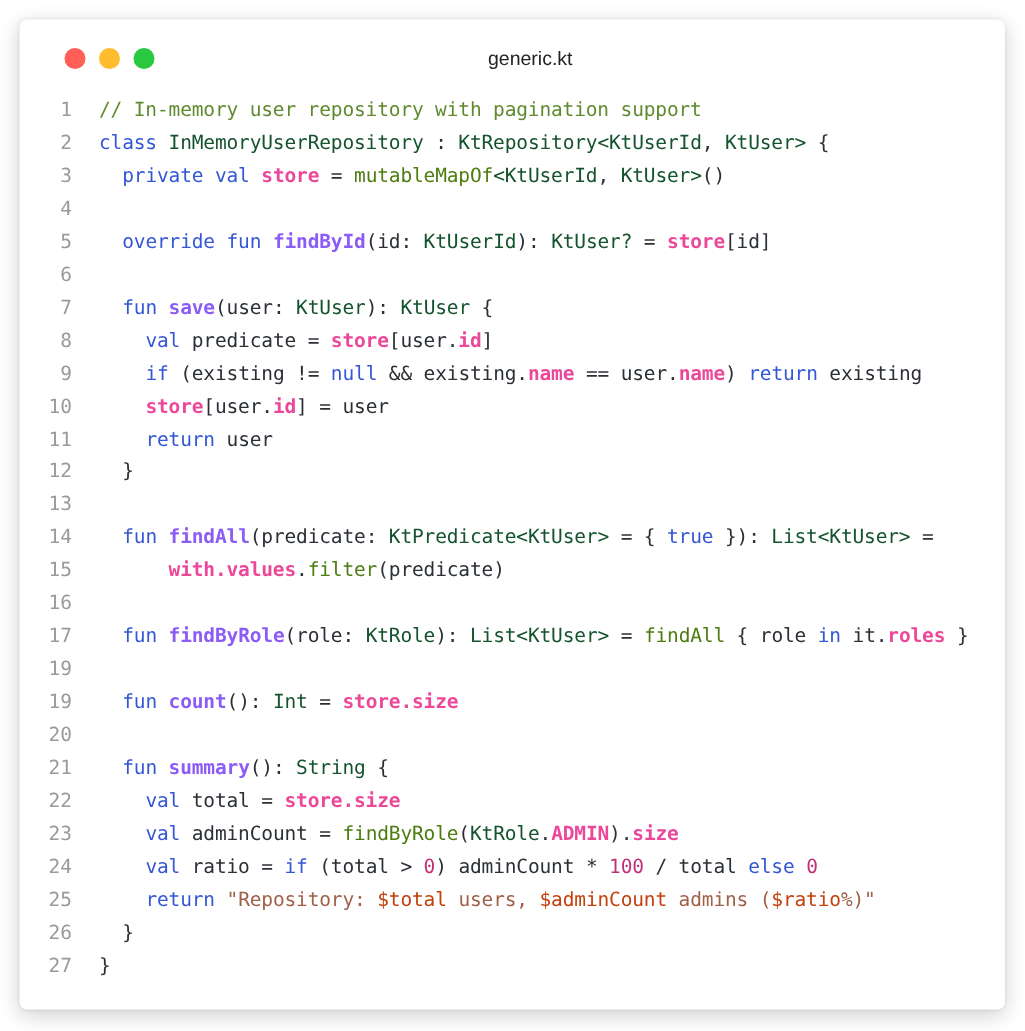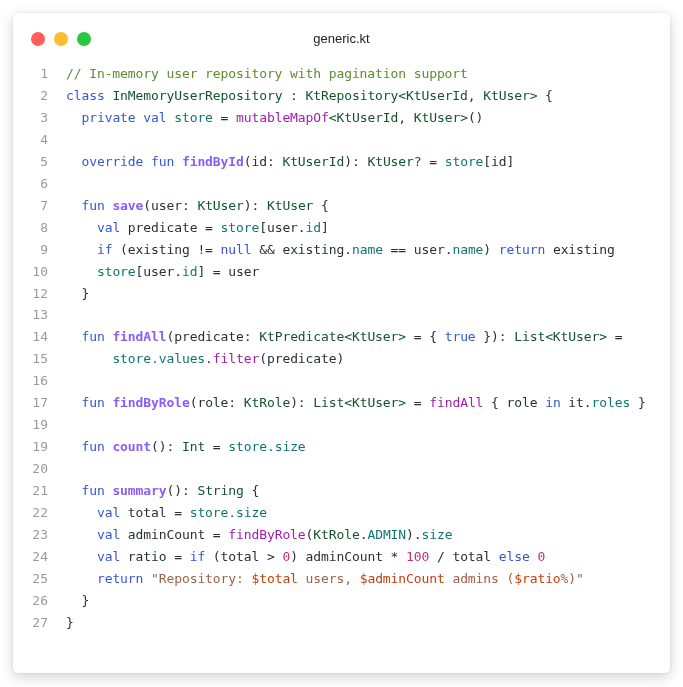--- a/index.html
+++ b/index.html
@@ -2,41 +2,41 @@
 <html><head>
 <meta charset="utf-8">
 <style>
   html, body { margin: 0; padding: 0; background: #ffffff; }
   body { width: 683px; height: 687px; position: relative; overflow: hidden; }
   .window {
     position: absolute; left: 13px; top: 13px; width: 657px; height: 660px;
     background: #ffffff; border-radius: 5px;
     box-shadow: 0 4px 14px rgba(0,0,0,0.18), 0 0 3px rgba(0,0,0,0.08);
   }
-  .titlebar { position: absolute; left: 0; top: 0; width: 100%; height: 52px; }
+  .titlebar { position: absolute; left: 12px; top: 0; width: 100%; height: 52px; }
   .light { position: absolute; top: 19px; width: 14px; height: 14px; border-radius: 50%; }
   .light.red { left: 18px; background: #ff5f57; }
   .light.yellow { left: 41px; background: #febc2e; }
   .light.green { left: 64px; background: #28c840; }
   .title {
     position: absolute; left: 0; right: 0; top: 18px; text-align: center;
     font-family: "Liberation Sans", sans-serif; font-size: 13px; color: #222;
   }
   .code {
     position: absolute; left: 0; top: 50px; width: 100%;
     font-family: "DejaVu Sans Mono", monospace; font-size: 13px;
   }
   .line { height: 21.96px; line-height: 21.96px; white-space: pre; position: relative; }
   .ln { position: absolute; left: 0; width: 35px; text-align: right; color: #9a9a9a; }
   .src { position: absolute; left: 53px; color: #2b3036; letter-spacing: -0.1px; }
   .t-comment { color: #5f8a2e; }
   .t-kw { color: #3457d5; }
   .t-type { color: #14532d; }
-  .t-prop { color: #0f766e; }
-  .t-call { color: #a21caf; }
+  .t-prop { color: #ec4899; font-weight: bold; }
+  .t-call { color: #4d7c0f; }
   .t-decl { color: #8b5cf6; font-weight: bold; }
   .t-num { color: #c2307a; }
   .t-str { color: #a0604a; }
   .t-tmpl { color: #c2410c; }
   .t-plain { color: #2b3036; }
 </style>
 </head>
 <body>
 
 <div class="window">
@@ -50,24 +50,25 @@
       <div class="line"><span class="ln">1</span><span class="src"><span class="t-comment">// In-memory user repository with pagination support</span></span></div>
       <div class="line"><span class="ln">2</span><span class="src"><span class="t-kw">class</span><span class="t-plain"> </span><span class="t-type">InMemoryUserRepository</span><span class="t-plain"> : </span><span class="t-type">KtRepository&lt;KtUserId</span><span class="t-plain">, </span><span class="t-type">KtUser&gt;</span><span class="t-plain"> {</span></span></div>
       <div class="line"><span class="ln">3</span><span class="src"><span class="t-plain">  </span><span class="t-kw">private val</span><span class="t-plain"> </span><span class="t-prop">store</span><span class="t-plain"> = </span><span class="t-call">mutableMapOf</span><span class="t-type">&lt;KtUserId</span><span class="t-plain">, </span><span class="t-type">KtUser&gt;</span><span class="t-plain">()</span></span></div>
       <div class="line"><span class="ln">4</span><span class="src"></span></div>
       <div class="line"><span class="ln">5</span><span class="src"><span class="t-plain">  </span><span class="t-kw">override fun</span><span class="t-plain"> </span><span class="t-decl">findById</span><span class="t-plain">(id: </span><span class="t-type">KtUserId</span><span class="t-plain">): </span><span class="t-type">KtUser?</span><span class="t-plain"> = </span><span class="t-prop">store</span><span class="t-plain">[id]</span></span></div>
       <div class="line"><span class="ln">6</span><span class="src"></span></div>
       <div class="line"><span class="ln">7</span><span class="src"><span class="t-plain">  </span><span class="t-kw">fun</span><span class="t-plain"> </span><span class="t-decl">save</span><span class="t-plain">(user: </span><span class="t-type">KtUser</span><span class="t-plain">): </span><span class="t-type">KtUser</span><span class="t-plain"> {</span></span></div>
       <div class="line"><span class="ln">8</span><span class="src"><span class="t-plain">    </span><span class="t-kw">val</span><span class="t-plain"> predicate = </span><span class="t-prop">store</span><span class="t-plain">[user.</span><span class="t-prop">id</span><span class="t-plain">]</span></span></div>
       <div class="line"><span class="ln">9</span><span class="src"><span class="t-plain">    </span><span class="t-kw">if</span><span class="t-plain"> (existing != </span><span class="t-kw">null</span><span class="t-plain"> &amp;&amp; existing.</span><span class="t-prop">name</span><span class="t-plain"> == user.</span><span class="t-prop">name</span><span class="t-plain">) </span><span class="t-kw">return</span><span class="t-plain"> existing</span></span></div>
       <div class="line"><span class="ln">10</span><span class="src"><span class="t-plain">    </span><span class="t-prop">store</span><span class="t-plain">[user.</span><span class="t-prop">id</span><span class="t-plain">] = user</span></span></div>
+      <div class="line"><span class="ln">11</span><span class="src"><span class="t-plain">    </span><span class="t-kw">return</span><span class="t-plain"> user</span></span></div>
       <div class="line"><span class="ln">12</span><span class="src"><span class="t-plain">  }</span></span></div>
       <div class="line"><span class="ln">13</span><span class="src"></span></div>
       <div class="line"><span class="ln">14</span><span class="src"><span class="t-plain">  </span><span class="t-kw">fun</span><span class="t-plain"> </span><span class="t-decl">findAll</span><span class="t-plain">(predicate: </span><span class="t-type">KtPredicate&lt;KtUser&gt;</span><span class="t-plain"> = { </span><span class="t-kw">true</span><span class="t-plain"> }): </span><span class="t-type">List&lt;KtUser&gt;</span><span class="t-plain"> =</span></span></div>
-      <div class="line"><span class="ln">15</span><span class="src"><span class="t-plain">      </span><span class="t-prop">store.values</span><span class="t-plain">.</span><span class="t-call">filter</span><span class="t-plain">(predicate)</span></span></div>
+      <div class="line"><span class="ln">15</span><span class="src"><span class="t-plain">      </span><span class="t-prop">with.values</span><span class="t-plain">.</span><span class="t-call">filter</span><span class="t-plain">(predicate)</span></span></div>
       <div class="line"><span class="ln">16</span><span class="src"></span></div>
       <div class="line"><span class="ln">17</span><span class="src"><span class="t-plain">  </span><span class="t-kw">fun</span><span class="t-plain"> </span><span class="t-decl">findByRole</span><span class="t-plain">(role: </span><span class="t-type">KtRole</span><span class="t-plain">): </span><span class="t-type">List&lt;KtUser&gt;</span><span class="t-plain"> = </span><span class="t-call">findAll</span><span class="t-plain"> { role </span><span class="t-kw">in</span><span class="t-plain"> it.</span><span class="t-prop">roles</span><span class="t-plain"> }</span></span></div>
       <div class="line"><span class="ln">19</span><span class="src"></span></div>
       <div class="line"><span class="ln">19</span><span class="src"><span class="t-plain">  </span><span class="t-kw">fun</span><span class="t-plain"> </span><span class="t-decl">count</span><span class="t-plain">(): </span><span class="t-type">Int</span><span class="t-plain"> = </span><span class="t-prop">store.size</span></span></div>
       <div class="line"><span class="ln">20</span><span class="src"></span></div>
       <div class="line"><span class="ln">21</span><span class="src"><span class="t-plain">  </span><span class="t-kw">fun</span><span class="t-plain"> </span><span class="t-decl">summary</span><span class="t-plain">(): </span><span class="t-type">String</span><span class="t-plain"> {</span></span></div>
       <div class="line"><span class="ln">22</span><span class="src"><span class="t-plain">    </span><span class="t-kw">val</span><span class="t-plain"> total = </span><span class="t-prop">store.size</span></span></div>
       <div class="line"><span class="ln">23</span><span class="src"><span class="t-plain">    </span><span class="t-kw">val</span><span class="t-plain"> adminCount = </span><span class="t-call">findByRole</span><span class="t-plain">(</span><span class="t-type">KtRole</span><span class="t-plain">.</span><span class="t-prop">ADMIN</span><span class="t-plain">).</span><span class="t-prop">size</span></span></div>
       <div class="line"><span class="ln">24</span><span class="src"><span class="t-plain">    </span><span class="t-kw">val</span><span class="t-plain"> ratio = </span><span class="t-kw">if</span><span class="t-plain"> (total &gt; </span><span class="t-num">0</span><span class="t-plain">) adminCount * </span><span class="t-num">100</span><span class="t-plain"> / total </span><span class="t-kw">else</span><span class="t-plain"> </span><span class="t-num">0</span></span></div>
       <div class="line"><span class="ln">25</span><span class="src"><span class="t-plain">    </span><span class="t-kw">return</span><span class="t-plain"> </span><span class="t-str">"Repository: </span><span class="t-tmpl">$total</span><span class="t-str"> users, </span><span class="t-tmpl">$adminCount</span><span class="t-str"> admins (</span><span class="t-tmpl">$ratio</span><span class="t-str">%)"</span></span></div>

